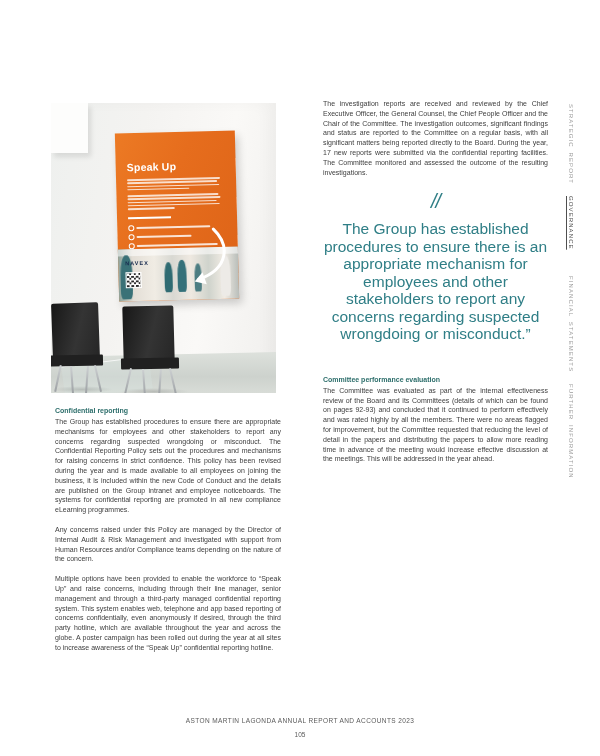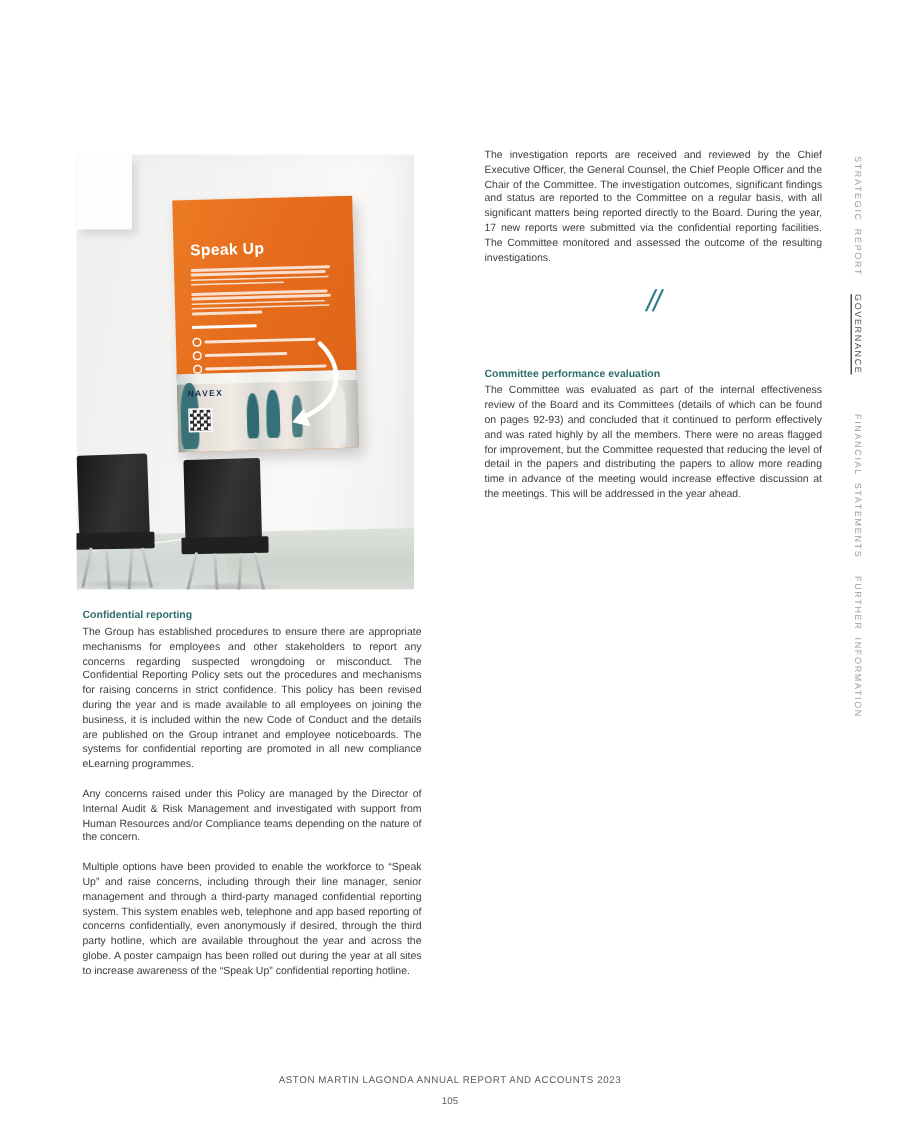--- a/index.html
+++ b/index.html
@@ -152,20 +152,21 @@
   <h3 class="sec-heading">Confidential reporting</h3>
   <p class="body-p">The Group has established procedures to ensure there are appropriate mechanisms for employees and other stakeholders to report any concerns regarding suspected wrongdoing or misconduct. The Confidential Reporting Policy sets out the procedures and mechanisms for raising concerns in strict confidence. This policy has been revised during the year and is made available to all employees on joining the business, it is included within the new Code of Conduct and the details are published on the Group intranet and employee noticeboards. The systems for confidential reporting are promoted in all new compliance eLearning programmes.</p>
   <p class="body-p">Any concerns raised under this Policy are managed by the Director of Internal Audit &amp; Risk Management and investigated with support from Human Resources and/or Compliance teams depending on the nature of the concern.</p>
   <p class="body-p">Multiple options have been provided to enable the workforce to “Speak Up” and raise concerns, including through their line manager, senior management and through a third-party managed confidential reporting system. This system enables web, telephone and app based reporting of concerns confidentially, even anonymously if desired, through the third party hotline, which are available throughout the year and across the globe. A poster campaign has been rolled out during the year at all sites to increase awareness of the “Speak Up” confidential reporting hotline.</p>
 </div>
 
 <div class="right-col">
   <p class="body-p">The investigation reports are received and reviewed by the Chief Executive Officer, the General Counsel, the Chief People Officer and the Chair of the Committee. The investigation outcomes, significant findings and status are reported to the Committee on a regular basis, with all significant matters being reported directly to the Board. During the year, 17 new reports were submitted via the confidential reporting facilities. The Committee monitored and assessed the outcome of the resulting investigations.</p>
 
   <div class="qmark">//</div>
+  <p class="quote">The Group has established procedures to ensure there is an appropriate mechanism for employees and other stakeholders to report any concerns regarding suspected wrongdoing or misconduct.”</p>
 
   <h3 class="sec-heading eval-heading">Committee performance evaluation</h3>
   <p class="body-p">The Committee was evaluated as part of the internal effectiveness review of the Board and its Committees (details of which can be found on pages 92-93) and concluded that it continued to perform effectively and was rated highly by all the members. There were no areas flagged for improvement, but the Committee requested that reducing the level of detail in the papers and distributing the papers to allow more reading time in advance of the meeting would increase effective discussion at the meetings. This will be addressed in the year ahead.</p>
 </div>
 
 <div>
   <span class="vlabel" style="top:104px">STRATEGIC REPORT</span>
   <span class="vlabel active" style="top:196px">GOVERNANCE</span>
   <span class="vlabel" style="top:276px">FINANCIAL STATEMENTS</span>
   <span class="vlabel" style="top:384px">FURTHER INFORMATION</span>

